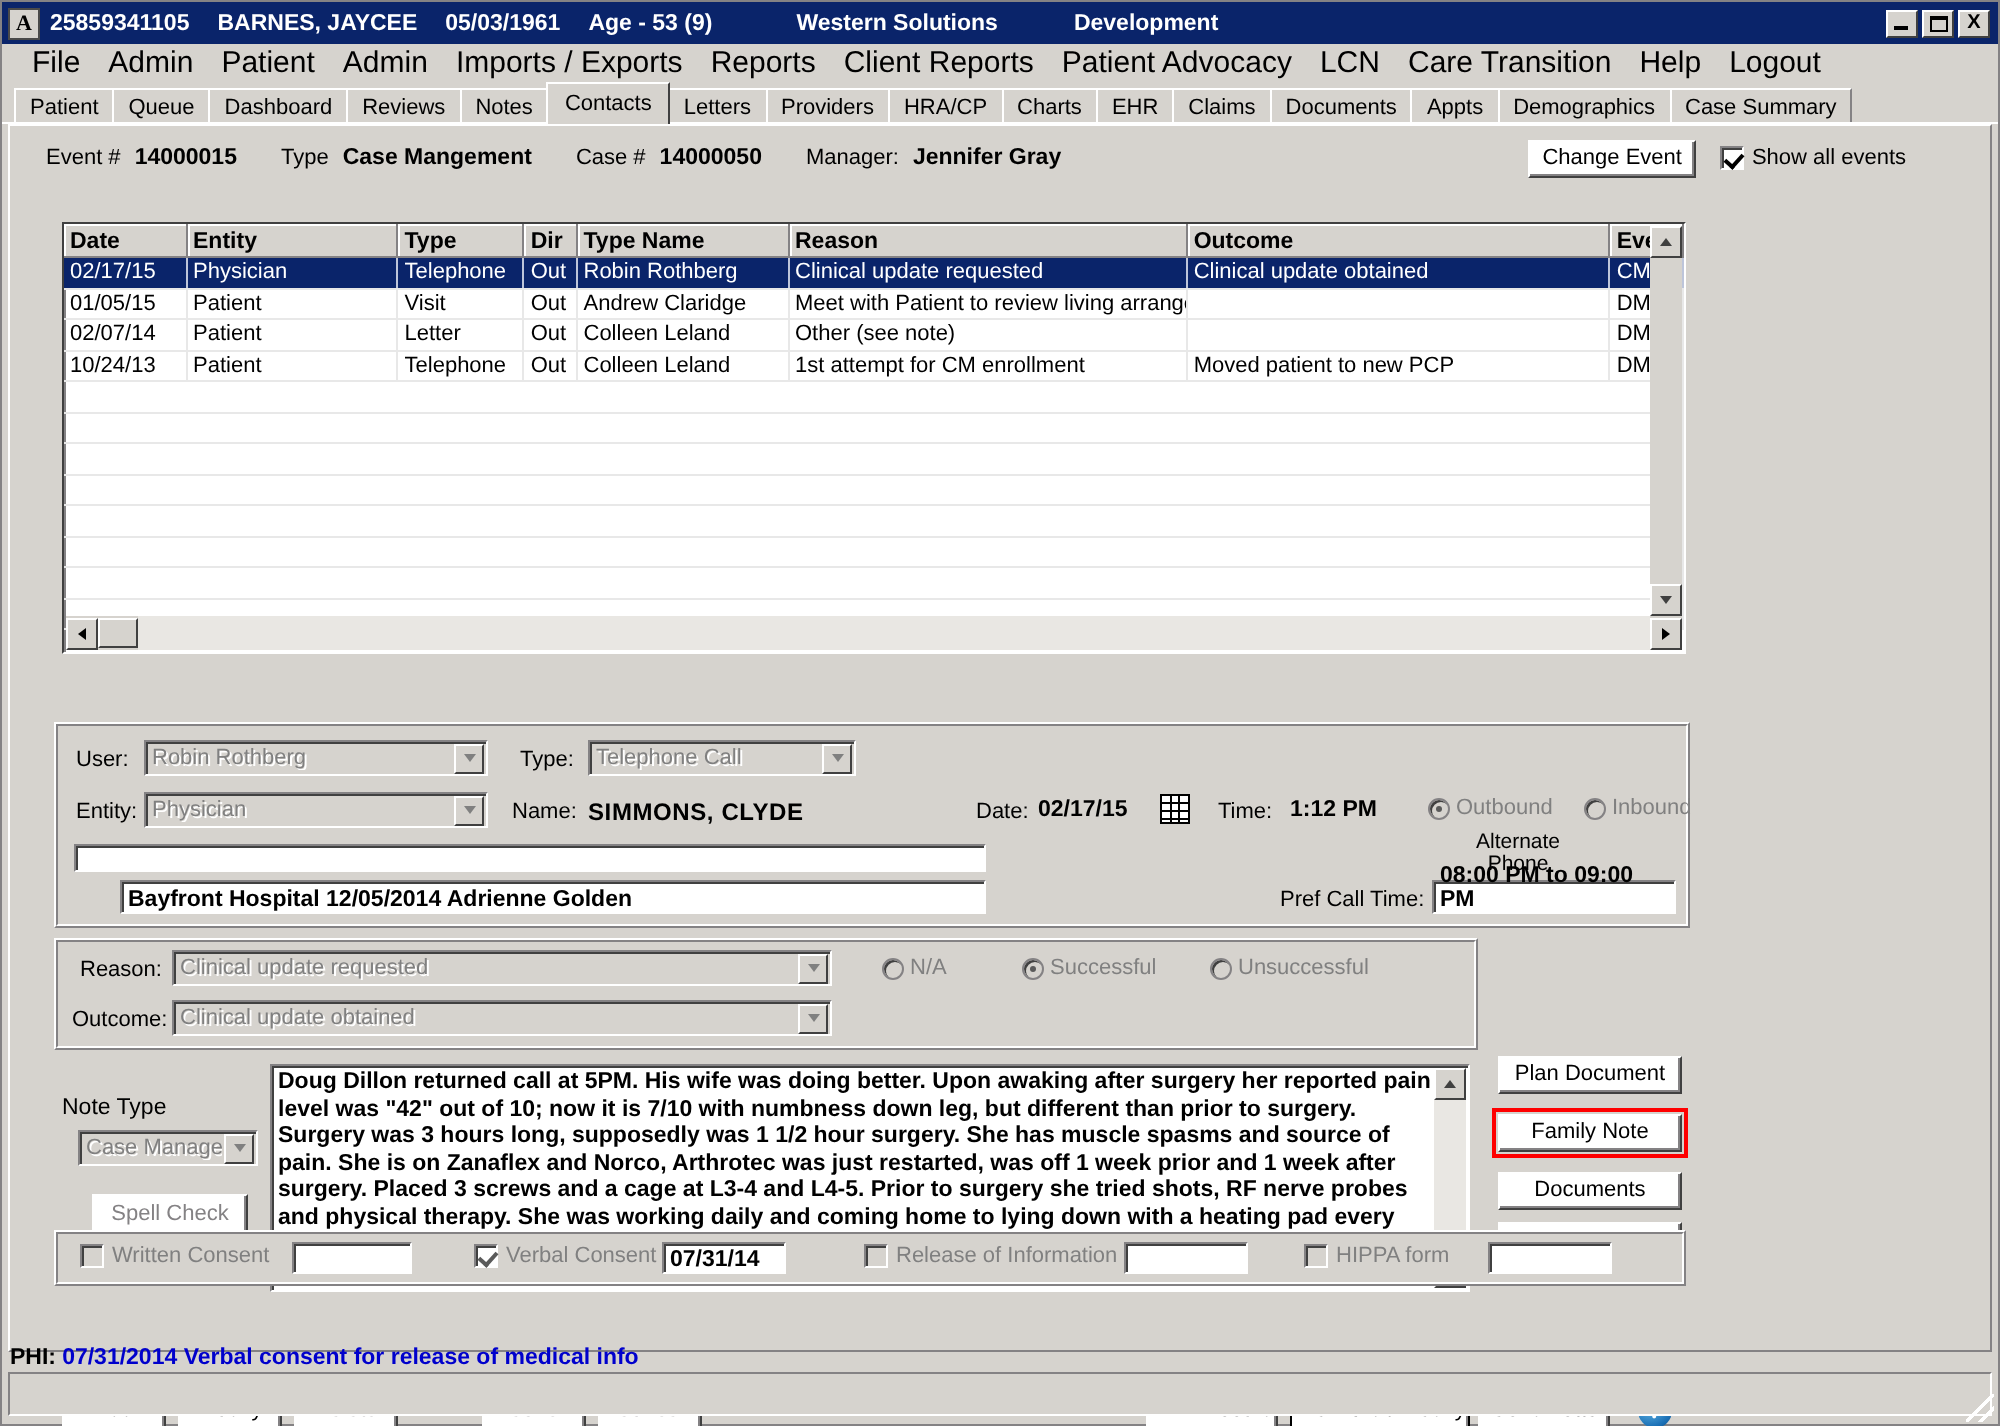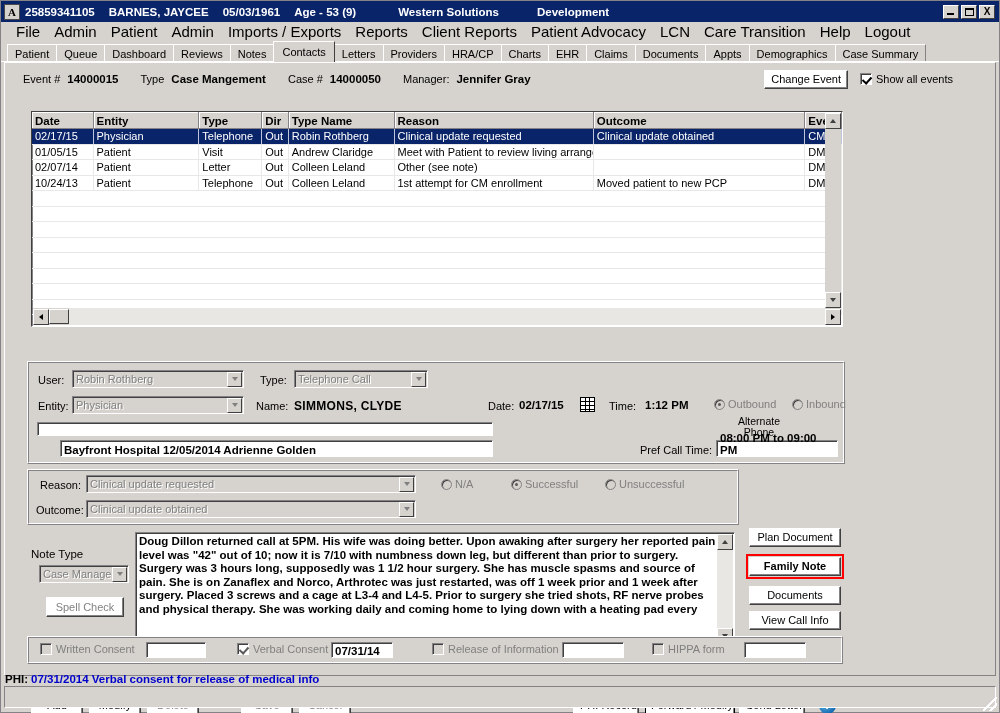--- a/index.html
+++ b/index.html
@@ -318,21 +318,20 @@
     color: #000; font-family: "Liberation Sans", sans-serif;
   }
   .note-vsb {
     position: absolute; right: 1px; top: 1px; bottom: 1px; width: 16px;
     background: #e9e7e3; display: flex; flex-direction: column; justify-content: space-between;
   }
 
   .redhl {
     outline: 2px solid #ff0000;
     outline-offset: 1px;
-    font-weight: bold;
   }
 
   .statusbar {
     position: absolute; left: 3px; right: 3px; bottom: 4px; height: 22px;
     background: #d6d3ce;
     border-top: 1px solid #848284; border-left: 1px solid #848284;
     border-right: 1px solid #ffffff; border-bottom: 1px solid #ffffff;
   }
   .grip {
     position: absolute; right: 2px; bottom: 1px; width: 14px; height: 14px;
@@ -689,21 +688,21 @@
             <span class="arrow-dn"></span>
           </div>
       </div>
     </div>
 
     <button class="btn" style="position:absolute;left:744px;top:465px;width:92px;height:19px">Plan Document</button>
     <button class="btn redhl" style="position:absolute;left:744px;top:494px;width:92px;height:19px">Family Note</button>
     <button class="btn" style="position:absolute;left:744px;top:523px;width:92px;height:19px">Documents</button>
     <button class="btn" style="position:absolute;left:744px;top:548px;width:92px;height:19px">View Call Info</button>
 
-    <div class="gbox" style="left:22px; top:573px; width:816px; height:28px;">
+    <div class="gbox" style="left:22px; top:552px; width:816px; height:28px;">
       <div class="gbox-in"></div>
       <span class="chk-wrap" style="position:absolute;left:12px;top:6px">
         <span class="chk disabled"></span>
         <span class="radio-lbl dim">Written Consent</span>
       </span>
       <div class="txtfield" style="position:absolute;left:118px;top:5px;width:60px;height:16px">
         <span></span>
       </div>
 
       <span class="chk-wrap" style="position:absolute;left:209px;top:6px">

